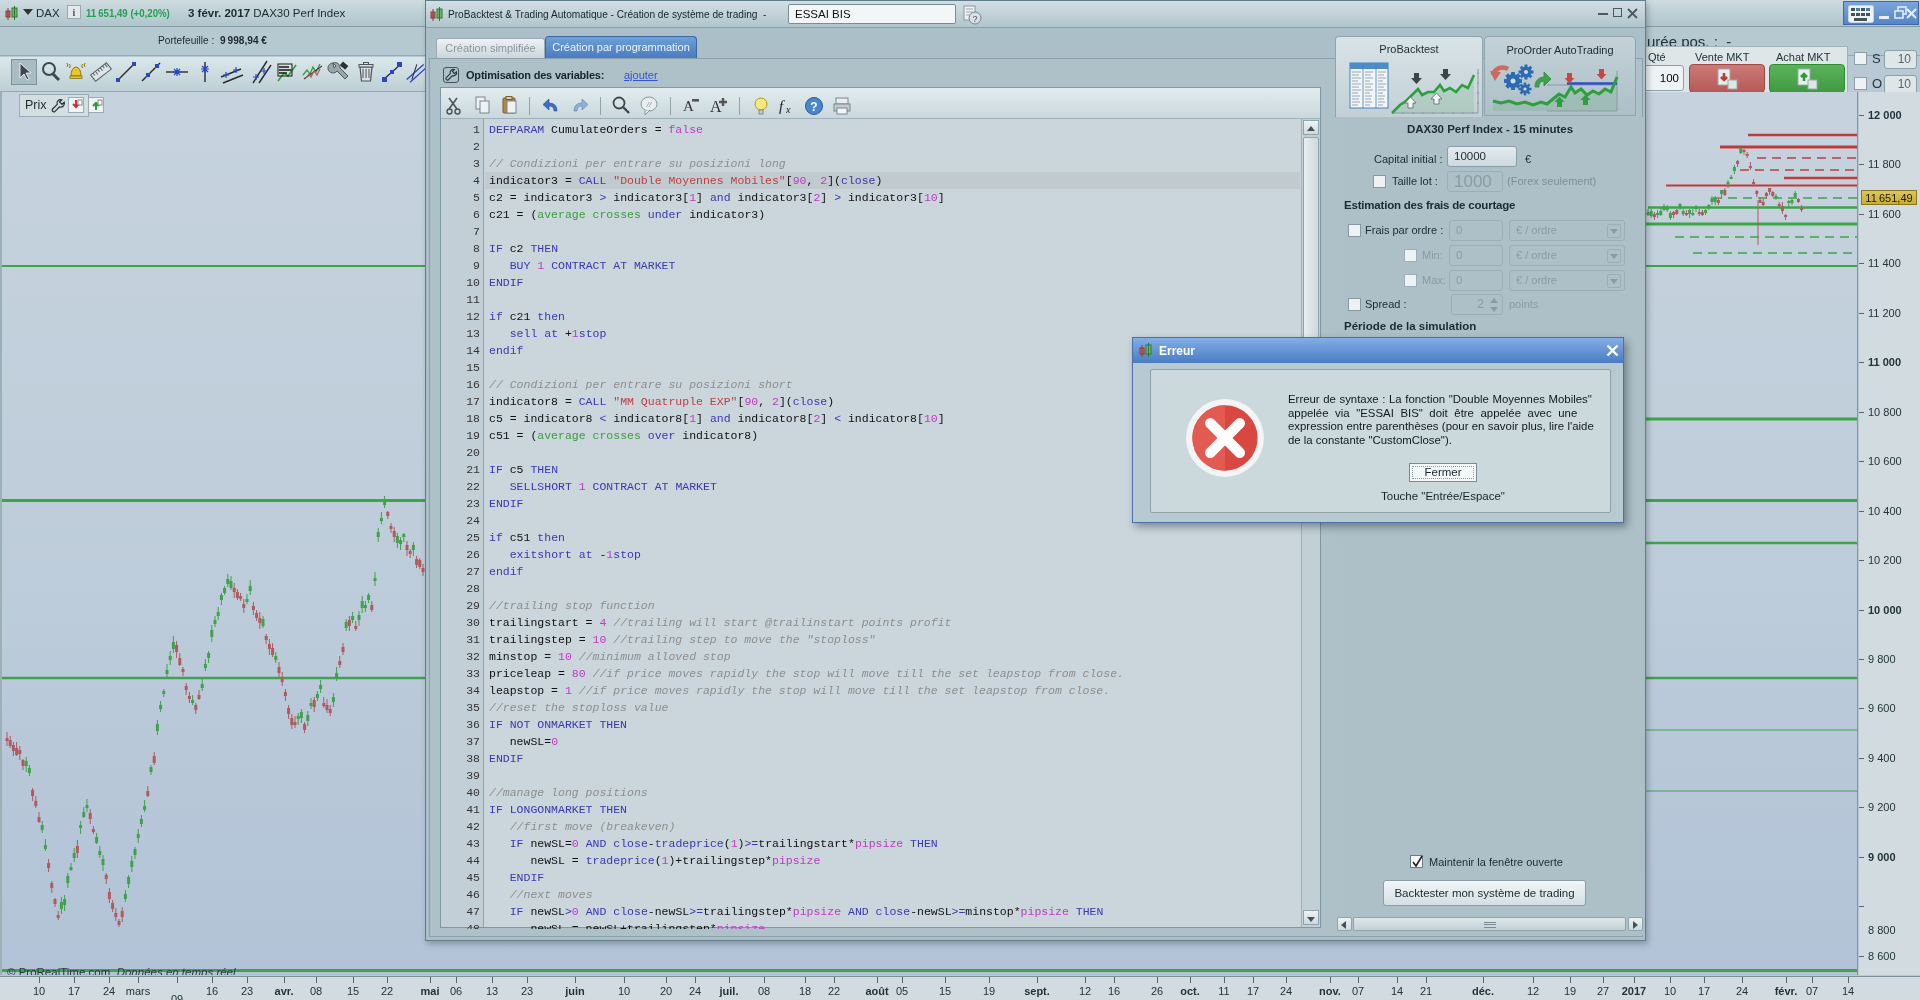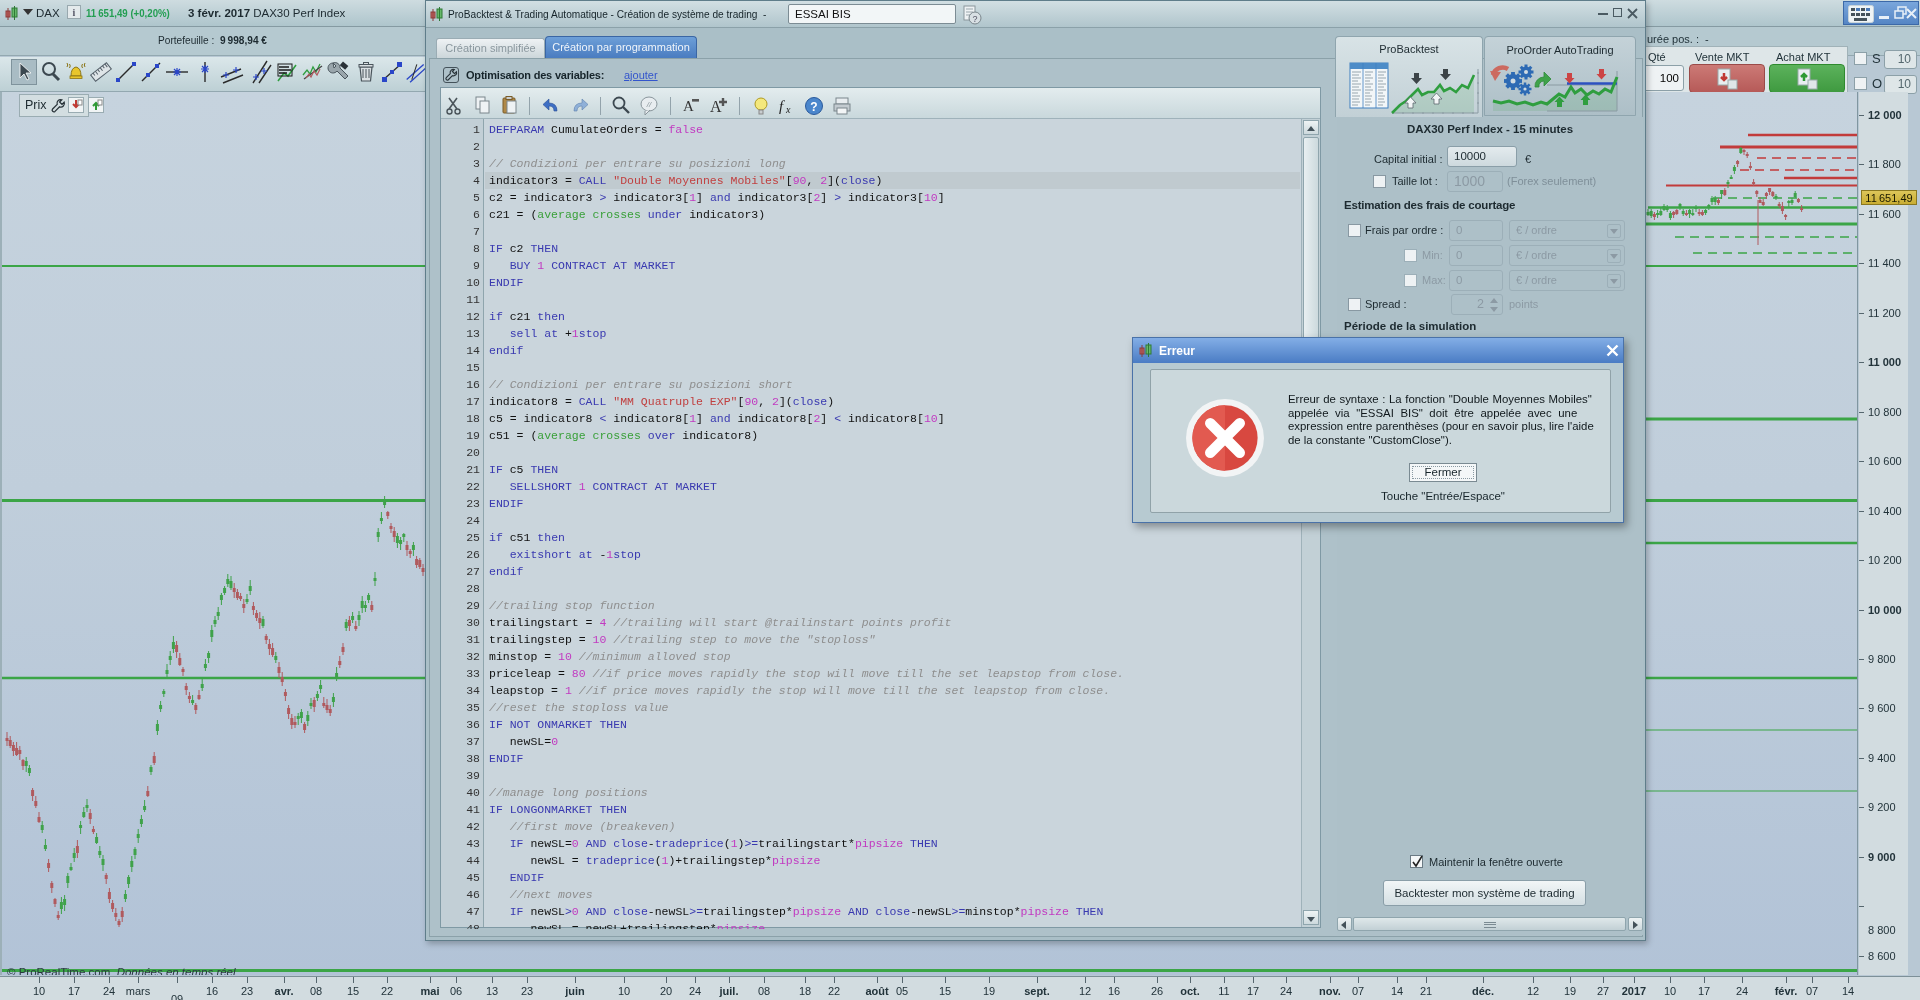--- a/index.html
+++ b/index.html
@@ -46,21 +46,21 @@
         <rect x="1" y="5" width="8" height="7" fill="#6393cc" stroke="#e8f0f8" stroke-width="1.5"></rect>
       </svg>
     <svg class="abs" style="left:62px;top:6px" width="11" height="11">
         <path d="M1 1 L10 10 M10 1 L1 10" stroke="#e8f0f8" stroke-width="2"></path>
       </svg>
   </div>
 </div>
 
 <div class="abs" style="left:0;top:27px;width:1920px;height:29px;background:#b5c9d0;border-bottom:1px solid #93a8b0">
   <div class="abs" style="left:0;top:0;width:425px;height:28px;text-align:center;font-size:11.5px;color:#1d2a30;line-height:26px;transform:scaleX(0.88)">Portefeuille :&nbsp; <b>9 998,94 €</b></div>
-  <div class="abs" style="left:1647px;top:6px;font-size:11px;color:#22333a">urée pos. :&nbsp; -</div>
+  <div class="abs" style="left:1647px;top:6px;font-size:15px;color:#22333a">urée pos. :&nbsp; -</div>
 </div>
 
 <div class="abs" style="left:1637px;top:46px;width:211px;height:49px;background:#dee6e8;border:1px solid #a0b2b8">
   <div class="abs" style="left:10px;top:4px;font-size:11px;color:#22333a">Qté</div>
   <div class="abs" style="left:57px;top:4px;font-size:11px;color:#22333a">Vente MKT</div>
   <div class="abs" style="left:138px;top:4px;font-size:11px;color:#22333a">Achat MKT</div>
   <div class="abs" style="left:2px;top:18px;width:44px;height:26px;background:#eef2f4;border:1px solid #8ca0a8;border-radius:3px;font-size:11.5px;text-align:right;line-height:24px;padding-right:4px">100</div>
   <div class="abs" style="left:51px;top:17px;width:76px;height:29px;background:linear-gradient(#cc7a76,#b65a58);border:1px solid #9a4a48;border-radius:4px">
     <svg class="abs" style="left:26px;top:3px" width="24" height="23">
         <rect x="2" y="1" width="12" height="16" fill="#e8eef0" stroke="#9aa"></rect>
@@ -207,21 +207,21 @@
           <rect x="9" y="2" width="4" height="5" fill="#fff" stroke="#888"></rect>
         </svg></div>
     <div class="abs" style="left:68px;top:2px;width:16px;height:16px;background:#f0f4f5;border:1px solid #9aacb2"><svg width="14" height="14">
           <path d="M7 12V6 M4 8l3-3 3 3" stroke="#2e9a34" stroke-width="2" fill="none"></path>
           <rect x="9" y="2" width="4" height="5" fill="#fff" stroke="#888"></rect>
         </svg></div>
   </div>
   <div class="abs" style="left:5px;top:874px;font-size:11.5px;color:#2a3a40">© ProRealTime.com&nbsp; <i>Données en temps réel</i></div>
 </div>
 
-<div class="abs" style="left:1859px;top:92px;width:49px;height:883px;background:#d2dce0;font-size:11px;color:#22333a">
+<div class="abs" style="left:1859px;top:92px;width:61px;height:883px;background:#d2dce0;font-size:11px;color:#22333a">
   <div style="position:absolute;left:0px;top:23px;width:5px;height:1px;background:#55666e"></div>
     <div style="position:absolute;left:0px;top:72px;width:5px;height:1px;background:#55666e"></div>
     <div style="position:absolute;left:0px;top:122px;width:5px;height:1px;background:#55666e"></div>
     <div style="position:absolute;left:0px;top:171px;width:5px;height:1px;background:#55666e"></div>
     <div style="position:absolute;left:0px;top:221px;width:5px;height:1px;background:#55666e"></div>
     <div style="position:absolute;left:0px;top:270px;width:5px;height:1px;background:#55666e"></div>
     <div style="position:absolute;left:0px;top:320px;width:5px;height:1px;background:#55666e"></div>
     <div style="position:absolute;left:0px;top:369px;width:5px;height:1px;background:#55666e"></div>
     <div style="position:absolute;left:0px;top:419px;width:5px;height:1px;background:#55666e"></div>
     <div style="position:absolute;left:0px;top:468px;width:5px;height:1px;background:#55666e"></div>
@@ -650,21 +650,21 @@
       </g>
 </svg>
 </div>
 <div class="abs" style="left:1337px;top:117px;width:306px;height:818px;background:#adc0c8;font-size:11px;color:#1d2a30">
   <div class="abs" style="left:0;top:6px;width:100%;text-align:center;font-weight:bold;font-size:11.5px">DAX30 Perf Index - 15 minutes</div>
   <div class="abs" style="left:37px;top:36px">Capital initial :</div>
   <div class="abs" style="left:110px;top:29px;width:70px;height:21px;background:linear-gradient(#e4ebee,#cdd9de);border:1px solid #8a9ea8;border-radius:3px;font-size:11.5px;line-height:19px;padding-left:6px">10000</div>
   <div class="abs" style="left:188px;top:36px">€</div>
   <div class="abs" style="left:36px;top:58px;width:13px;height:13px;background:#eef2f4;border:1px solid #8898a2"></div>
   <div class="abs" style="left:55px;top:58px">Taille lot :</div>
-  <div class="abs" style="left:110px;top:54px;width:56px;height:21px;border:1px solid #9cafb8;border-radius:3px;font-size:14px;line-height:19px;padding-left:6px;color:#8c9aa4">1000</div>
+  <div class="abs" style="left:110px;top:54px;width:56px;height:21px;border:1px solid #9cafb8;border-radius:3px;font-size:17px;line-height:19px;padding-left:6px;color:#8c9aa4">1000</div>
   <div class="abs" style="left:170px;top:58px;color:#7f8f99">(Forex seulement)</div>
   <div class="abs" style="left:7px;top:82px;font-weight:bold;font-size:11.5px;letter-spacing:-0.2px">Estimation des frais de courtage</div>
   <div class="abs" style="left:11px;top:107px;width:13px;height:13px;background:#eef2f4;border:1px solid #8898a2"></div>
   <div class="abs" style="left:28px;top:107px">Frais par ordre :</div>
   <div class="abs" style="left:112px;top:103px;width:54px;height:21px;border:1px solid #9cafb8;border-radius:3px;font-size:11.5px;line-height:19px;padding-left:6px;color:#8c9aa4">0</div>
   <div class="abs" style="left:172px;top:103px;width:116px;height:21px;border:1px solid #9cafb8;border-radius:3px;color:#8c9aa4;line-height:19px;padding-left:6px">€ / ordre<div class="abs" style="right:3px;top:2.5px;width:14px;height:14px;border:1px solid #9cafb8;border-radius:2px">
         <div style="margin:4px auto 0;width:0;border:4px solid transparent;border-top:5px solid #8c9aa4;border-bottom:none"></div>
       </div></div>
   <div class="abs" style="left:67px;top:132px;width:13px;height:13px;background:#eef2f4;border:1px solid #9cafb8"></div>
   <div class="abs" style="left:85px;top:132px;color:#8c9aa4">Min:</div>

